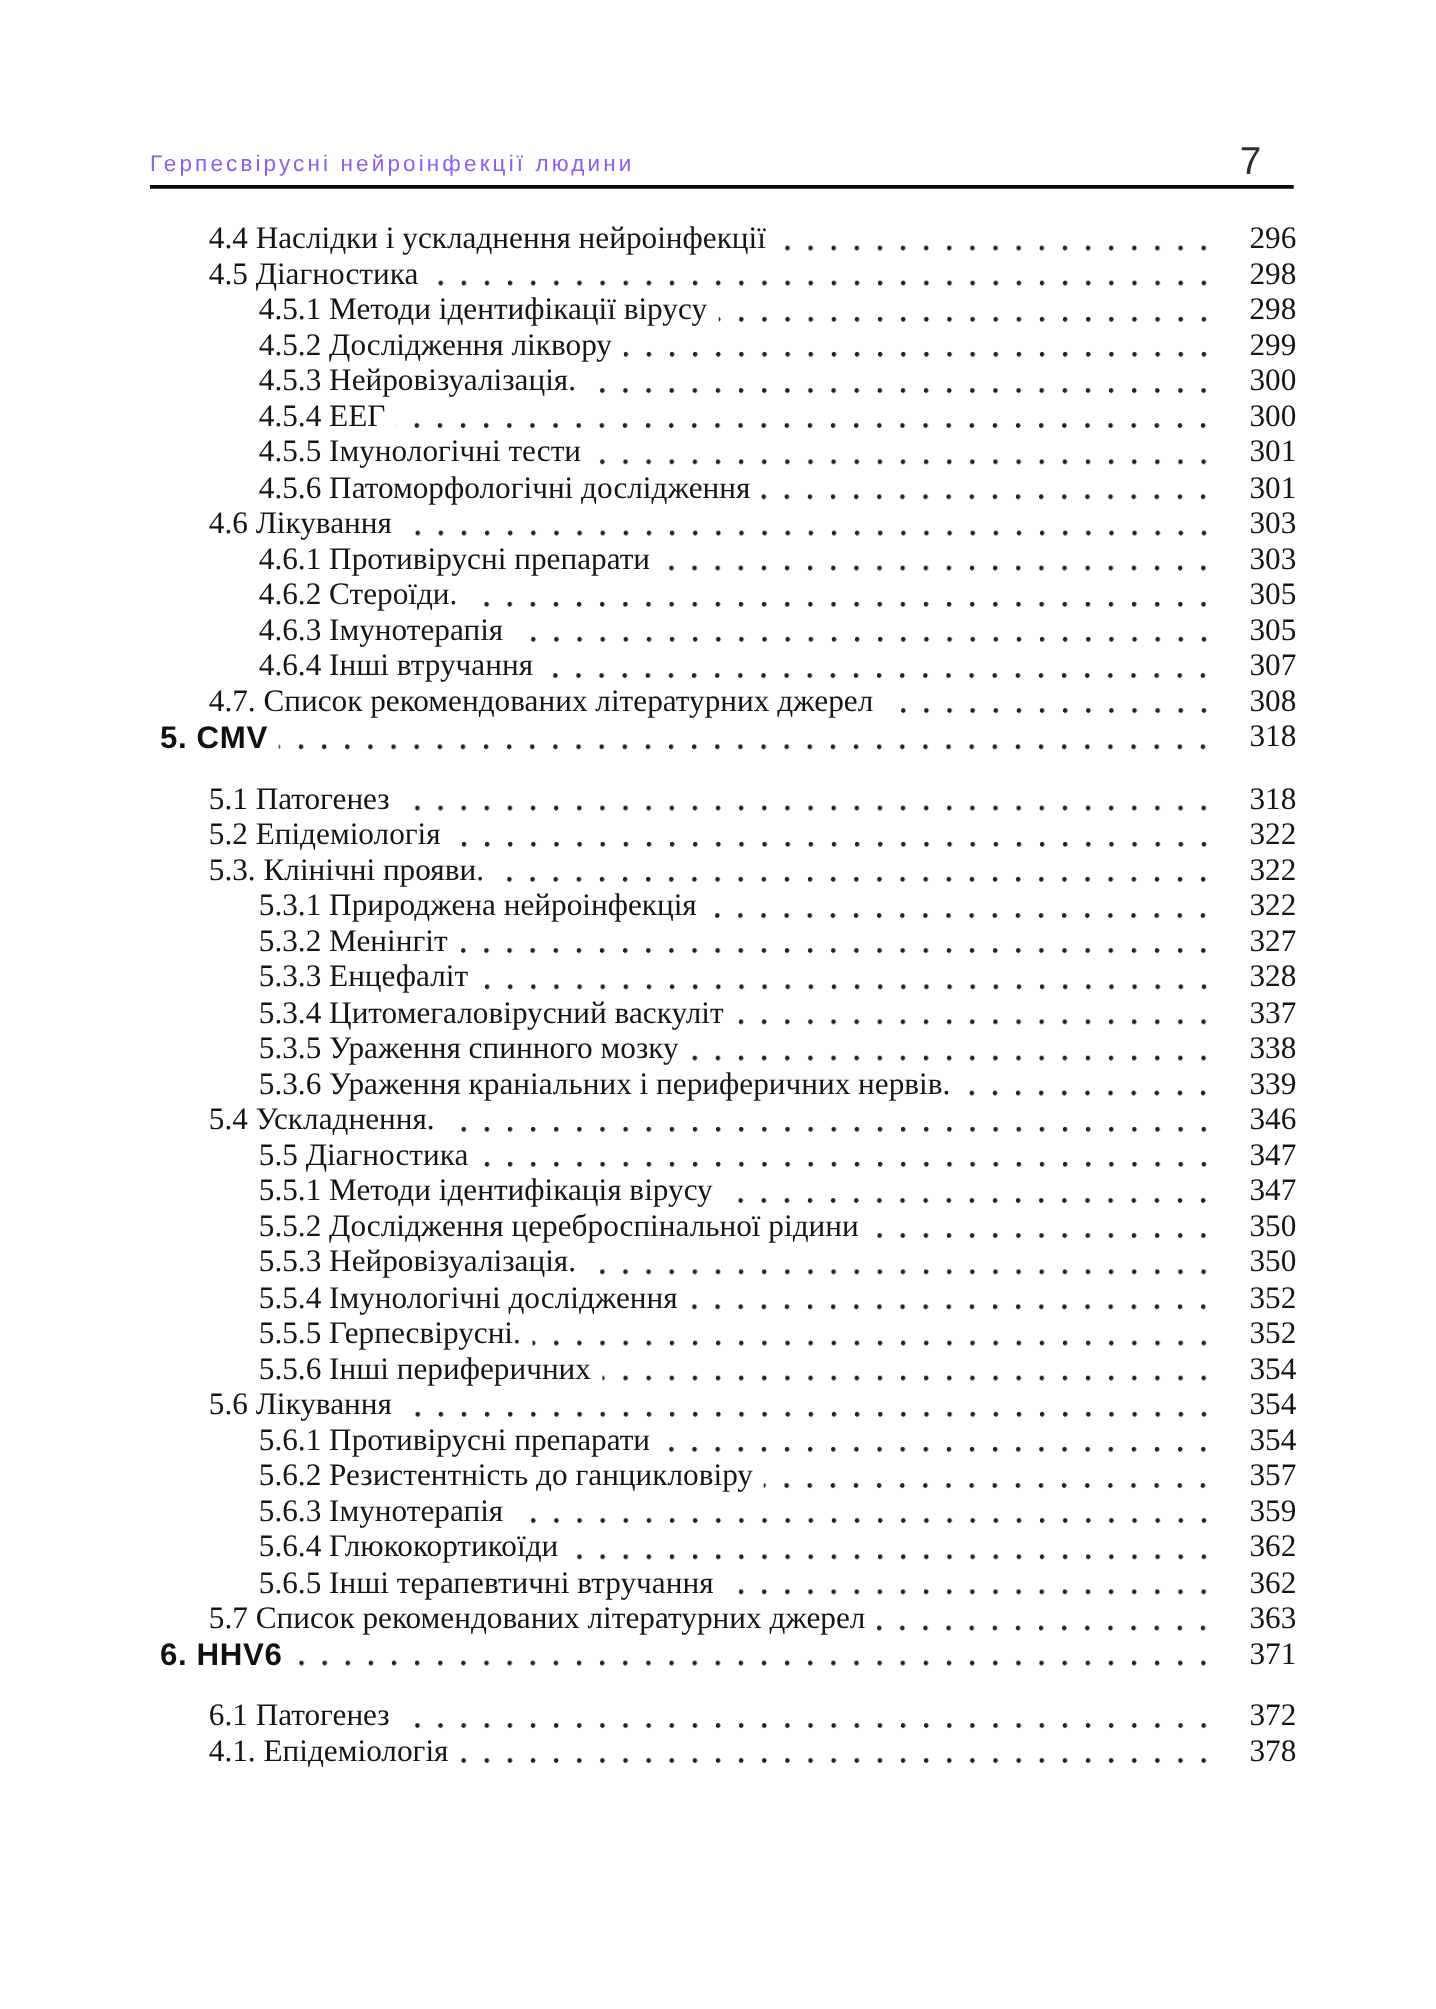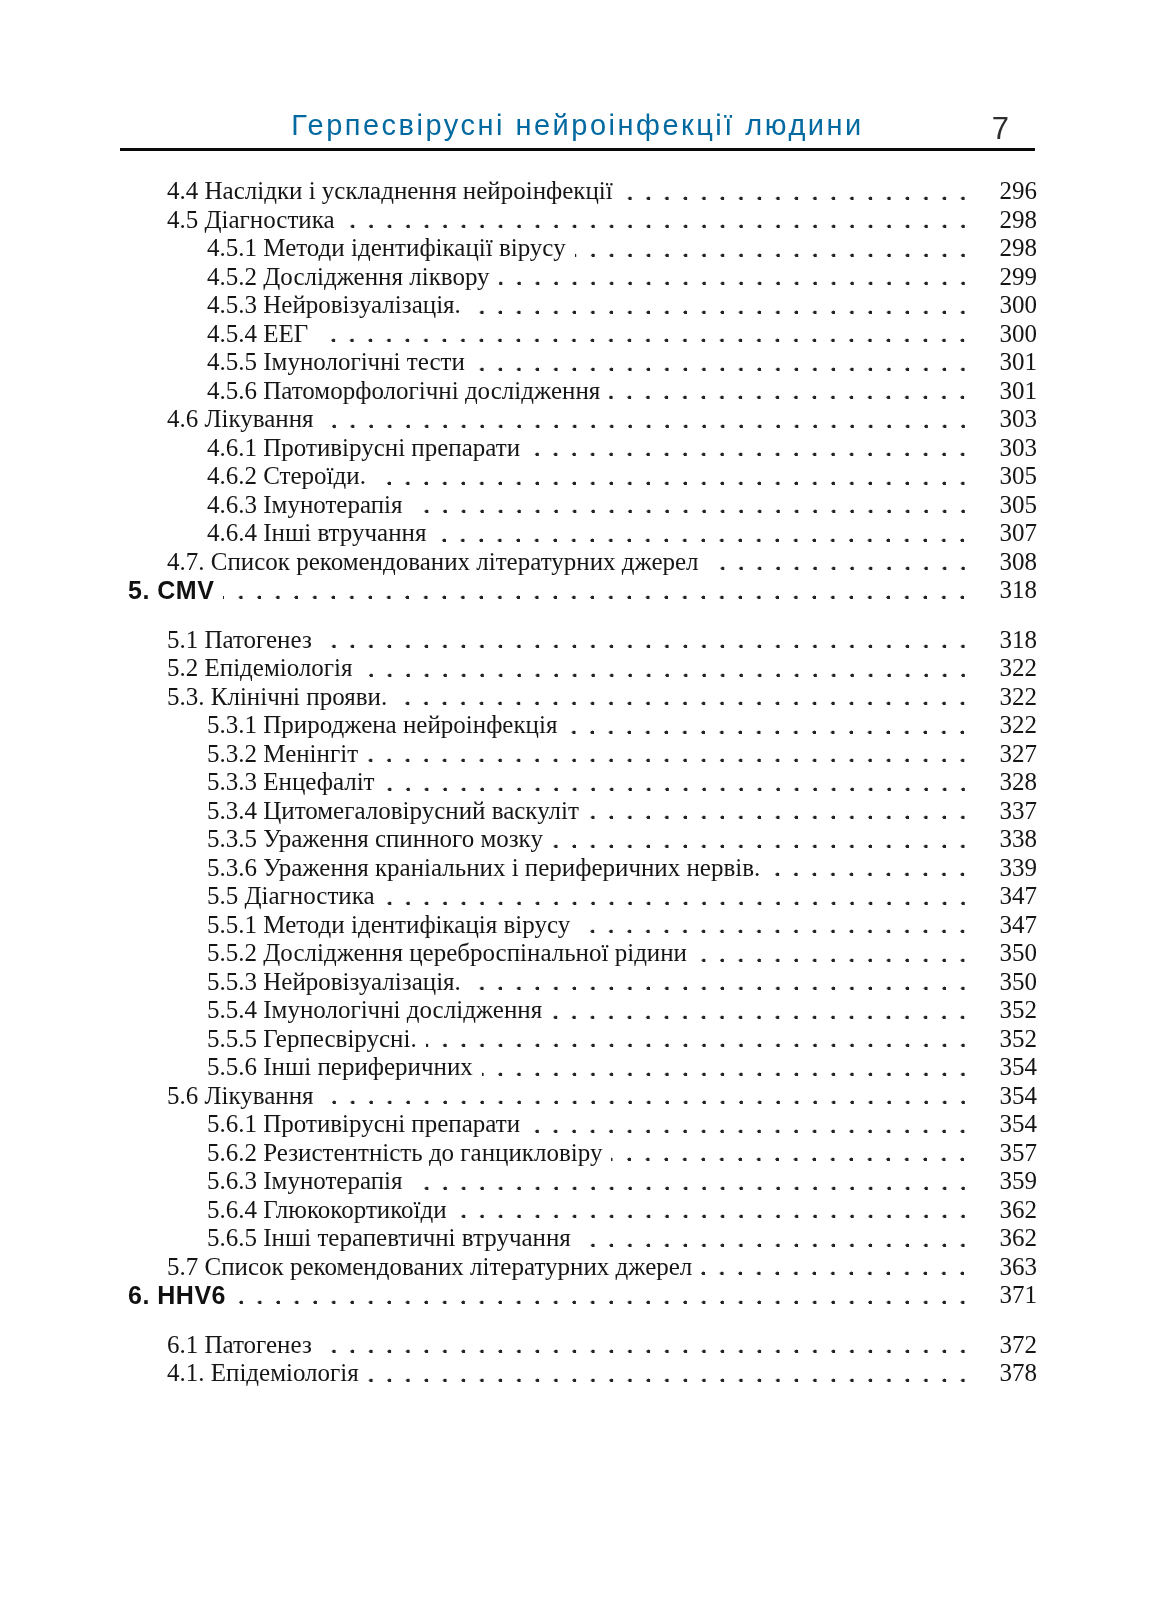--- a/index.html
+++ b/index.html
@@ -15,25 +15,24 @@
   
   .page-head {
     box-sizing: border-box;
     margin: 0 114px 0 120px;
     height: 151px;
     border-bottom: 3px solid #0a0a0a;
     position: relative;
   }
   .running-title {
     position: absolute; left: 0; right: 0; bottom: 6px;
-    text-align: center;
     font-family: "Liberation Sans", sans-serif;
-    font-size: 29px;
+    font-size: 18px;
     letter-spacing: 2.5px;
-    color: #0369a1;
+    color: #8b5cf6;
     font-weight: 400;
   }
   .folio {
     position: absolute; right: 26px; bottom: 1px;
     font-family: "Liberation Sans", sans-serif;
     font-size: 31px;
     color: #2e2e2e;
     font-weight: 400;
   }
 
@@ -196,20 +195,25 @@
       <div class="toc-row l3">
         <span class="title">5.3.5 Ураження спинного мозку</span>
         <span class="leader"></span>
         <span class="pagenum">338</span>
       </div>
       <div class="toc-row l3">
         <span class="title">5.3.6 Ураження краніальних і периферичних нервів.</span>
         <span class="leader"></span>
         <span class="pagenum">339</span>
       </div>
+      <div class="toc-row l2">
+        <span class="title">5.4 Ускладнення.</span>
+        <span class="leader"></span>
+        <span class="pagenum">346</span>
+      </div>
       <div class="toc-row l3">
         <span class="title">5.5 Діагностика</span>
         <span class="leader"></span>
         <span class="pagenum">347</span>
       </div>
       <div class="toc-row l3">
         <span class="title">5.5.1 Методи ідентифікація вірусу</span>
         <span class="leader"></span>
         <span class="pagenum">347</span>
       </div>

